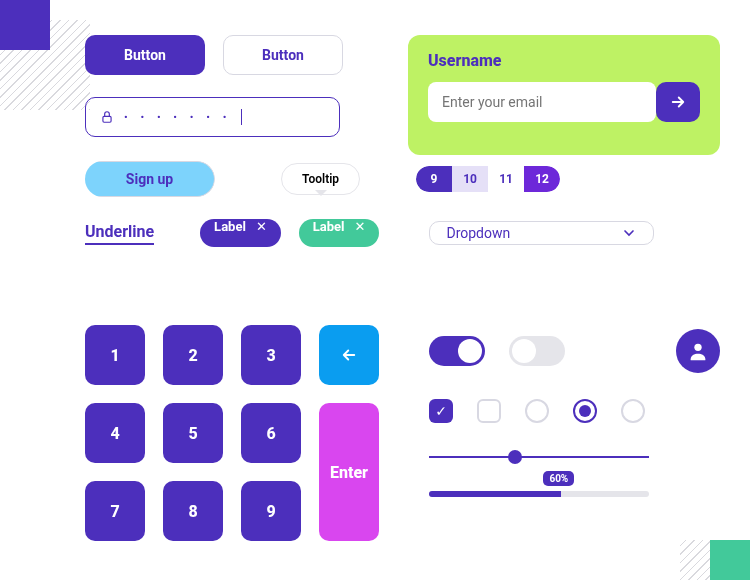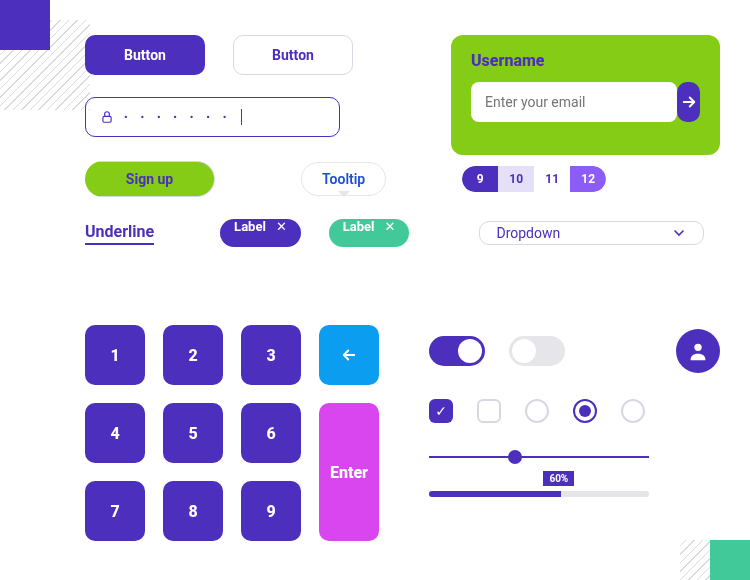--- a/index.html
+++ b/index.html
@@ -4,44 +4,44 @@
 <style>
 *{box-sizing:border-box;margin:0;padding:0;font-family:-apple-system,BlinkMacSystemFont,"Segoe UI",Roboto,sans-serif}
 body{width:750px;height:580px;background:#fff;position:relative;overflow:hidden}
 .deco-tl{position:absolute;top:0;left:0;width:110px;height:110px}
 .deco-tl .sq{position:absolute;top:0;left:0;width:50px;height:50px;background:#4c2fbc}
 .deco-tl .lines{position:absolute;top:20px;left:0;width:90px;height:90px;background:repeating-linear-gradient(-45deg,#d9d9de 0 1px,transparent 1px 6px)}
 .deco-br{position:absolute;bottom:0;right:0;width:80px;height:50px}
 .deco-br .sq{position:absolute;bottom:0;right:0;width:40px;height:40px;background:#42c99a}
 .deco-br .lines{position:absolute;bottom:0;right:10px;width:60px;height:40px;background:repeating-linear-gradient(-45deg,#d9d9de 0 1px,transparent 1px 6px)}
 .canvas{position:absolute;left:85px;top:35px;right:30px;bottom:30px}
-.row{display:flex;align-items:center;gap:28px;margin-bottom:22px}
+.row{display:flex;align-items:center;gap:18px;margin-bottom:22px}
 .btn{height:40px;border-radius:10px;font-weight:700;font-size:14px;display:inline-flex;align-items:center;justify-content:center;cursor:pointer;border:none}
 .btn-primary{background:#4c2fbc;color:#fff;width:120px}
 .btn-outline{background:#fff;color:#4c2fbc;width:120px;border:1px solid #d8d8e2}
 .pw-field{width:255px;height:40px;border:1.5px solid #4c2fbc;border-radius:10px;display:flex;align-items:center;padding:0 14px;gap:10px;margin-bottom:24px}
 .pw-field .dots{color:#4c2fbc;letter-spacing:5px;font-size:11px}
 .pw-field .cursor{width:1px;height:16px;background:#4c2fbc}
-.card{position:absolute;top:0;right:0;width:269px;height:120px;background:#84cc16;border-radius:12px;padding:16px 20px}
+.card{position:absolute;top:0;right:0;width:312px;height:120px;background:#bef264;border-radius:12px;padding:16px 20px}
 .card h4{color:#4c2fbc;font-size:16px;font-weight:800;margin-bottom:12px}
 .card-row{display:flex;}
 .card input{flex:1;height:40px;border:none;border-radius:8px;padding:0 14px;font-size:14px;color:#9a9aa3;background:#fff}
 .card .go{width:44px;height:40px;border-radius:10px;background:#4c2fbc;display:flex;align-items:center;justify-content:center;cursor:pointer}
 .seg{display:inline-flex;border-radius:20px;overflow:hidden}
 .seg div{width:130px;height:36px;display:flex;align-items:center;justify-content:center;font-weight:700;font-size:14px;cursor:pointer}
 .seg .on{background:#4c2fbc;color:#fff}
-.seg .off{background:#84cc16;color:#4c2fbc;border:1px solid #d8d8e2;border-left:none;border-radius:0 20px 20px 0}
-.tooltip{position:relative;border:1px solid #e5e5ea;border-radius:18px;padding:8px 20px;color:#1d4ed8;font-size:14px;font-weight:600}
+.seg .off{background:#7dd3fc;color:#4c2fbc;border:1px solid #d8d8e2;border-left:none;border-radius:0 20px 20px 0}
+.tooltip{position:relative;border:1px solid #e5e5ea;border-radius:18px;padding:8px 20px;color:#000000;font-size:12px;font-weight:600}
 .tooltip:after{content:"";position:absolute;bottom:-8px;left:50%;transform:translateX(-50%);border:6px solid transparent;border-top-color:#e5e5ea}
 .pager{display:flex;border-radius:14px;overflow:hidden}
 .pager div{width:36px;height:26px;display:flex;align-items:center;justify-content:center;font-size:12px;font-weight:700;cursor:pointer}
 .pager .p1{background:#4c2fbc;color:#fff;border-radius:14px 0 0 14px}
 .pager .p2{background:#e5e0f7;color:#4c2fbc}
 .pager .p3{background:#fff;color:#4c2fbc}
-.pager .p4{background:#8b5cf6;color:#fff;border-radius:0 14px 14px 0}
+.pager .p4{background:#6d28d9;color:#fff;border-radius:0 14px 14px 0}
 .underline{color:#4c2fbc;font-weight:700;font-size:16px;border-bottom:2px solid #4c2fbc;padding-bottom:2px;cursor:pointer}
 .chip{display:inline-flex;align-items:flex-start;gap:10px;height:28px;padding:0 14px;border-radius:14px;color:#fff;font-weight:700;font-size:13px;cursor:pointer}
 .chip .x{font-size:13px;font-weight:400}
 .chip-purple{background:#4c2fbc}
 .chip-green{background:#42c99a}
 .dropdown{width:225px;height:24px;border:1px solid #d8d8e2;border-radius:10px;display:flex;align-items:center;justify-content:space-between;padding:0 16px;color:#4c2fbc;font-weight:400;font-size:14px;cursor:pointer}
 .lower{position:absolute;top:290px;left:0;right:0;display:flex;gap:50px}
 .keypad{display:grid;grid-template-columns:repeat(4,60px);grid-auto-rows:60px;gap:18px}
 .key{background:#4c2fbc;color:#fff;border-radius:10px;display:flex;align-items:center;justify-content:center;font-weight:800;font-size:16px;cursor:pointer}
 .key-blue{background:#0a9df0}
@@ -56,21 +56,21 @@
 .cb{width:24px;height:24px;border-radius:6px;cursor:pointer;display:flex;align-items:center;justify-content:center}
 .cb.checked{background:#4c2fbc;color:#fff;font-size:14px}
 .cb.empty{border:2px solid #d8d8e2}
 .radio{width:24px;height:24px;border-radius:50%;border:2px solid #d8d8e2;cursor:pointer;display:flex;align-items:center;justify-content:center}
 .radio.on{border-color:#4c2fbc}
 .radio.on:after{content:"";width:12px;height:12px;border-radius:50%;background:#4c2fbc}
 .slider{position:relative;height:16px;width:220px}
 .slider .track{position:absolute;top:7px;left:0;right:0;height:2px;background:#4c2fbc}
 .slider .thumb{position:absolute;top:1px;left:36%;width:14px;height:14px;border-radius:50%;background:#4c2fbc;cursor:pointer}
 .progress{position:relative;width:220px}
-.progress .badge{position:absolute;top:-20px;left:52%;background:#4c2fbc;color:#fff;font-size:10px;font-weight:700;padding:2px 6px;border-radius:0}
+.progress .badge{position:absolute;top:-20px;left:52%;background:#4c2fbc;color:#fff;font-size:10px;font-weight:700;padding:2px 6px;border-radius:5px}
 .progress .bar{height:6px;background:#e5e5ea;border-radius:3px;overflow:hidden}
 .progress .fill{height:100%;width:60%;background:#4c2fbc}
 svg{display:block}
 </style>
 </head>
 <body>
 
 <div class="deco-tl">
     <div class="lines"></div>
     <div class="sq"></div>

